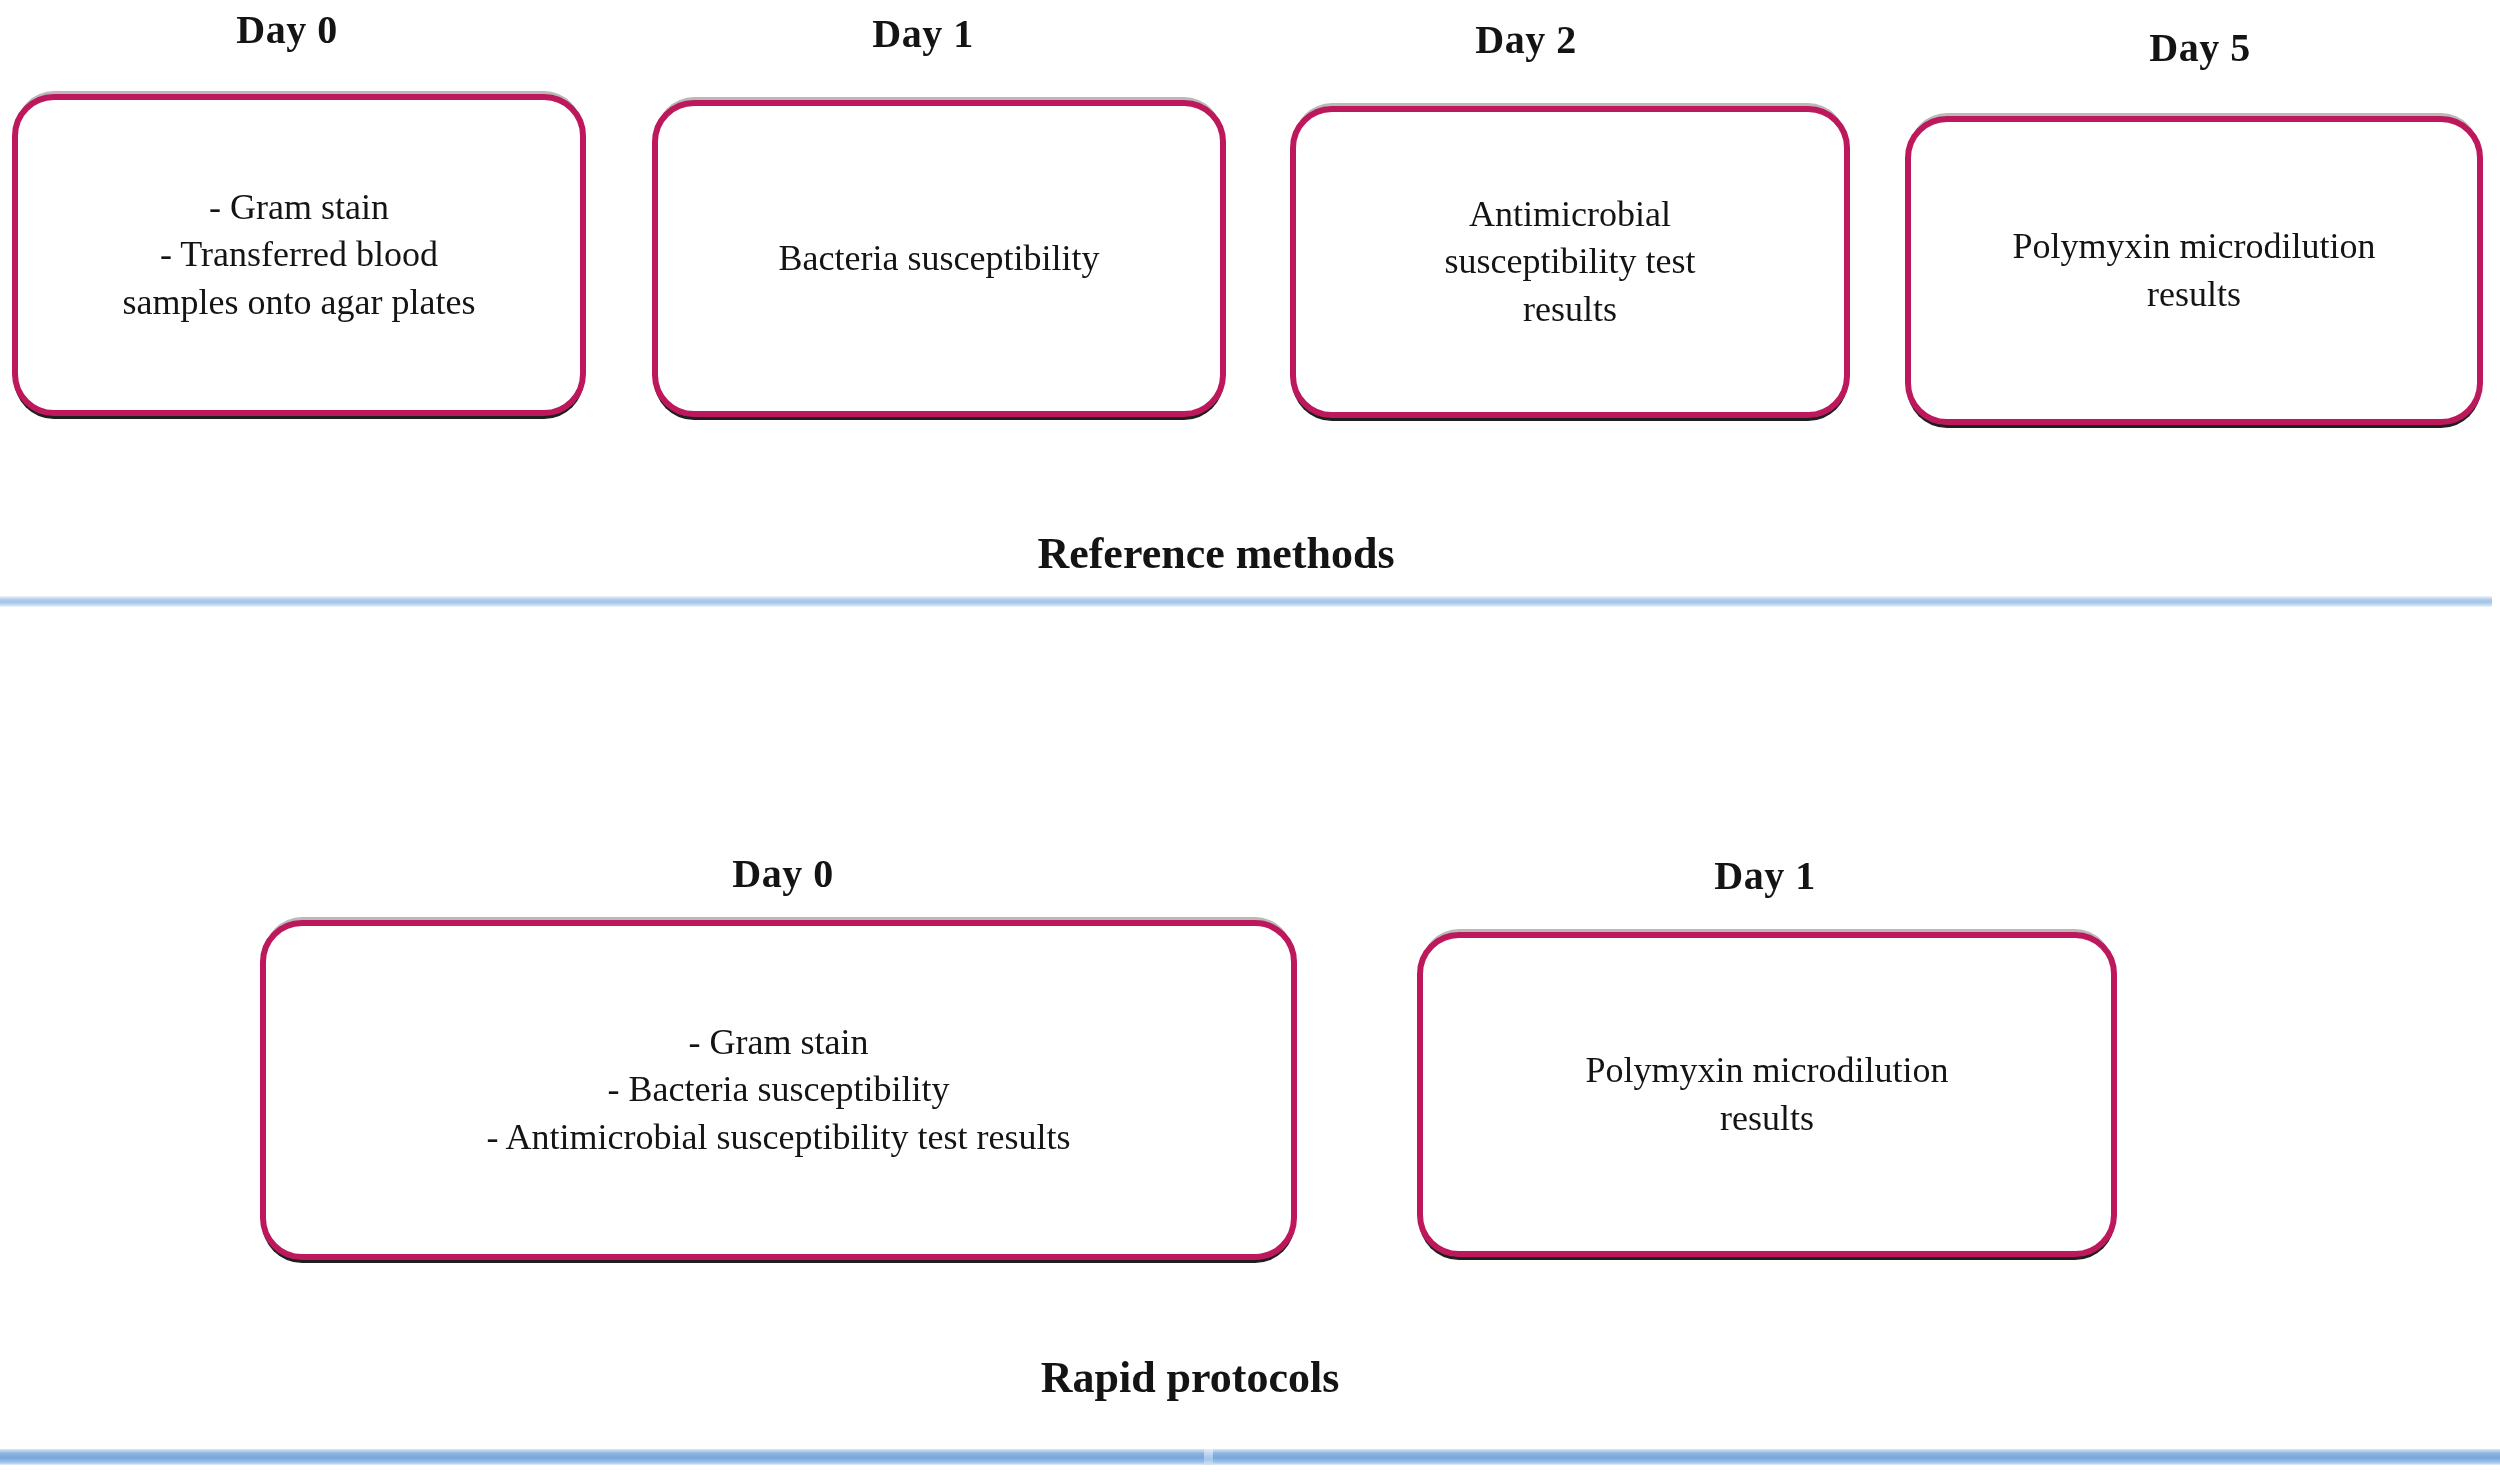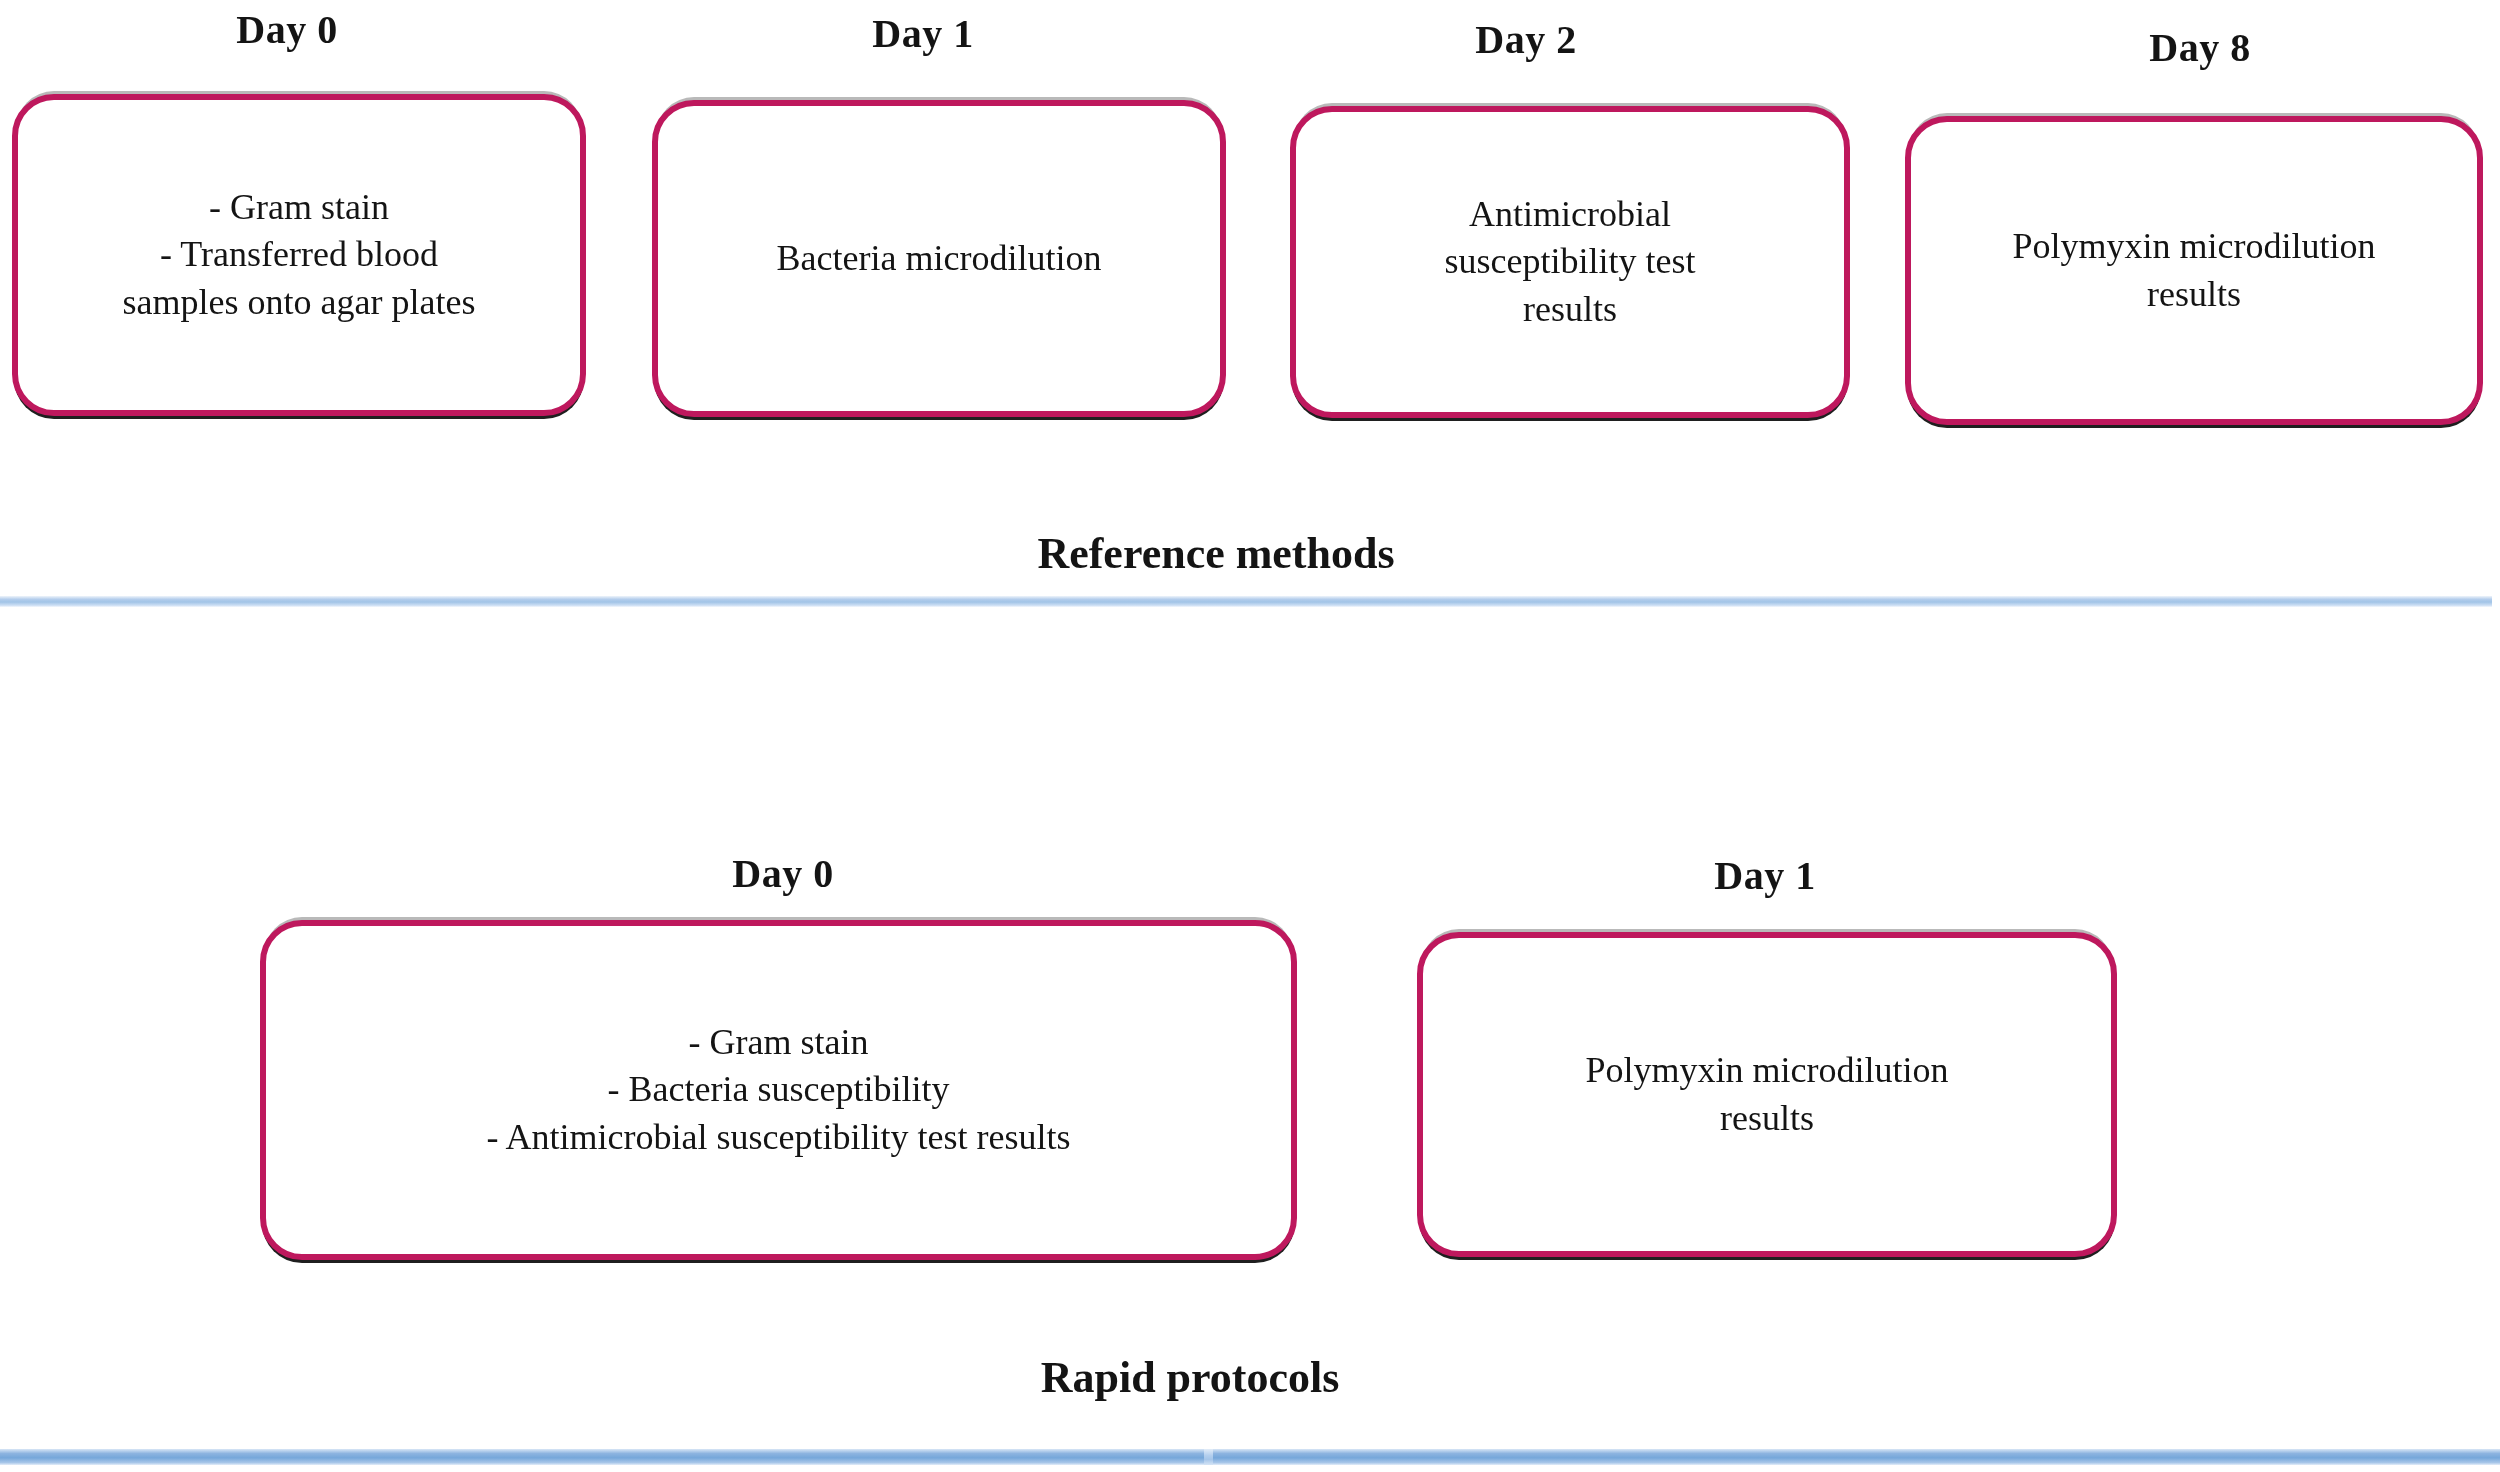--- a/index.html
+++ b/index.html
@@ -63,32 +63,32 @@
   .line{white-space:normal;}
 </style>
 </head>
 <body>
 
 <div class="canvas">
 
   <div class="day-heading" style="left:87px;top:6px">Day 0</div>
   <div class="day-heading" style="left:723px;top:10px">Day 1</div>
   <div class="day-heading" style="left:1326px;top:16px">Day 2</div>
-  <div class="day-heading" style="left:2000px;top:24px">Day 8</div>
+  <div class="day-heading" style="left:2000px;top:24px">Day 5</div>
 
   <div class="tbox" style="left:12px;top:94px;width:562px;height:310px">
     <div class="content" style="width:370px">
       <div class="line">- Gram stain</div>
       <div class="line">- Transferred blood samples onto agar plates</div>
     </div>
   </div>
 
   <div class="tbox" style="left:652px;top:100px;width:562px;height:305px">
     <div class="content" style="width:480px">
-      <div class="line">Bacteria microdilution</div>
+      <div class="line">Bacteria susceptibility</div>
     </div>
   </div>
 
   <div class="tbox" style="left:1290px;top:106px;width:548px;height:300px">
     <div class="content" style="width:312px">
       <div class="line">Antimicrobial susceptibility test results</div>
     </div>
   </div>
 
   <div class="tbox" style="left:1905px;top:116px;width:566px;height:297px">

